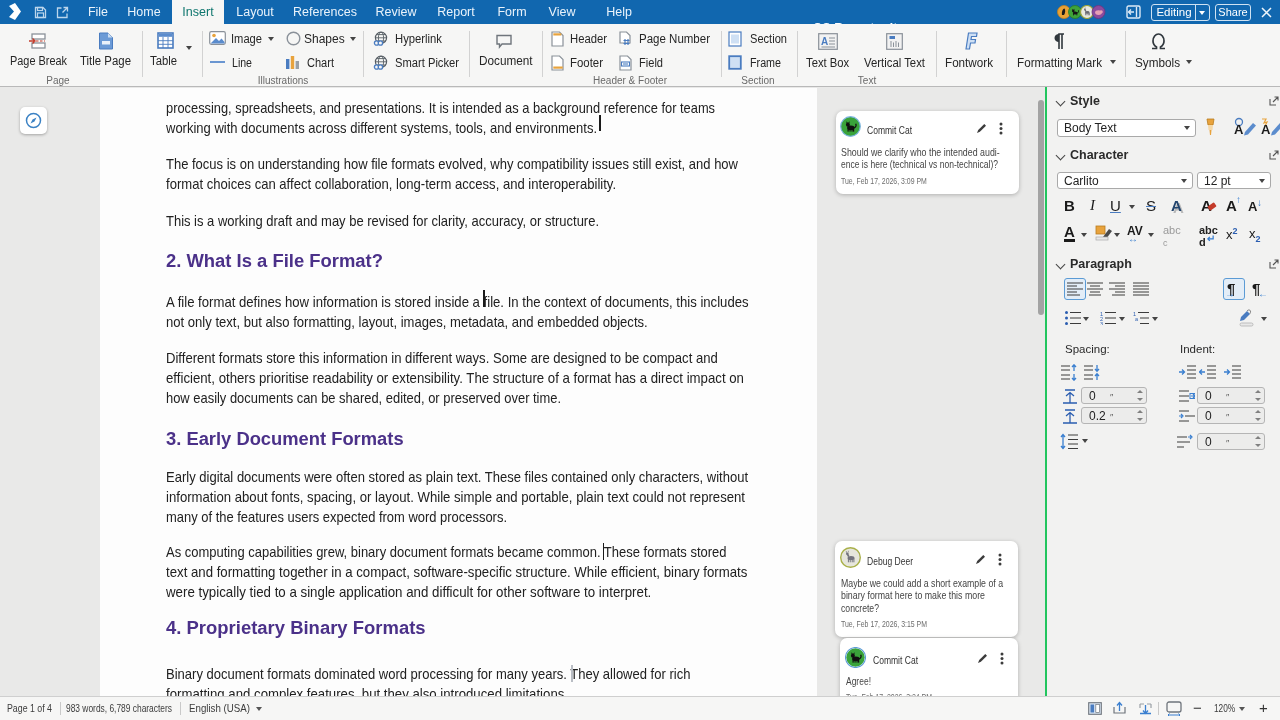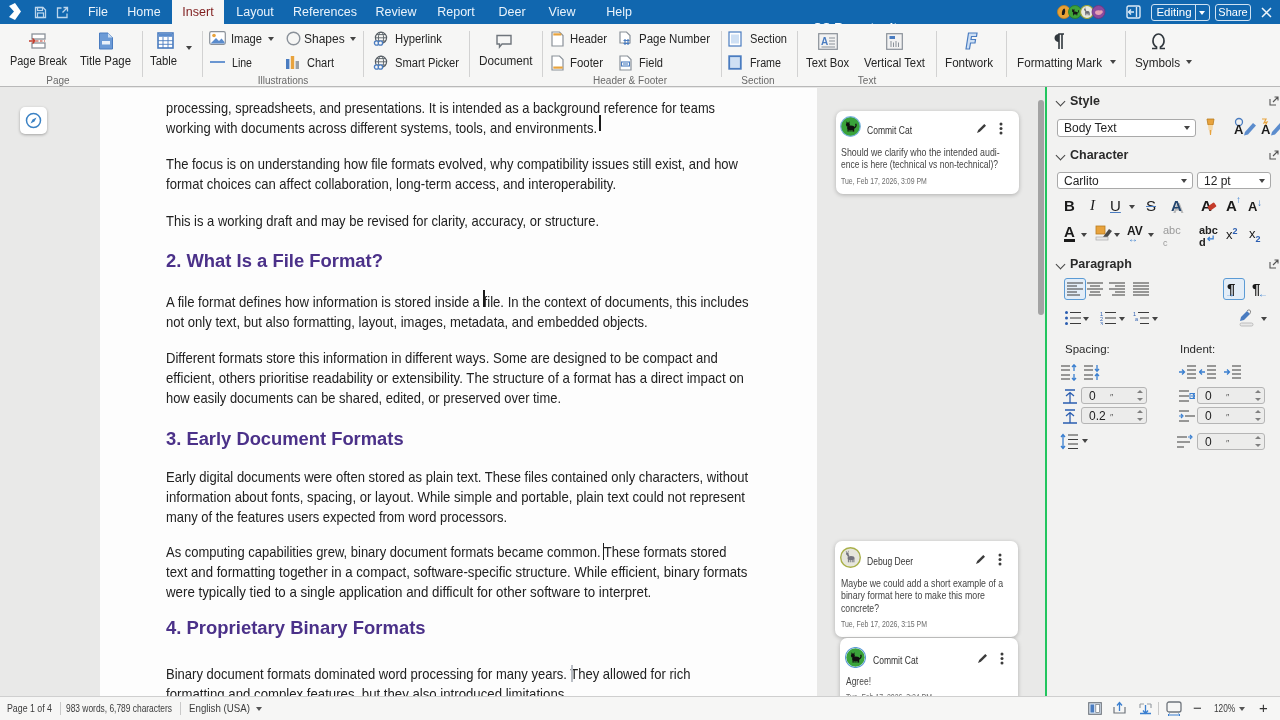--- a/index.html
+++ b/index.html
@@ -3,21 +3,21 @@
 <meta charset="utf-8">
 <style>
   * { margin:0; padding:0; box-sizing:border-box; }
   html,body { width:1280px; height:720px; overflow:hidden; font-family:"Liberation Sans", sans-serif; }
   .abs { position:absolute; }
   #root { position:relative; width:1280px; height:720px; background:#e9e9e8; }
 
   
   #menubar { position:absolute; left:0; top:0; width:1280px; height:24px; background:#1167af; }
   .mitem { position:absolute; top:0; height:24px; line-height:24px; color:#eaf3fb; font-size:12.5px; text-align:center; }
-  #tab-insert { background:#f6f6f5; color:#7f1d1d; }
+  #tab-insert { background:#f6f6f5; color:#0f766e; }
   .mtitle { position:absolute; top:16px; height:24px; line-height:24px; color:#fff; font-size:12.5px; font-weight:bold; }
 
   
   #ribbon { position:absolute; left:0; top:24px; width:1280px; height:63px; background:#f6f6f5; border-bottom:1px solid #b9b9b9; }
   .rsep { position:absolute; top:7px; width:1px; height:46px; background:#d2d2d2; }
   .rlabel { position:absolute; font-size:12px; color:#262626; white-space:nowrap; }
   .rgroup { position:absolute; top:51px; font-size:10px; color:#6a6a6a; white-space:nowrap; text-align:center; }
   .caret { position:absolute; width:0; height:0; border-left:3.5px solid transparent; border-right:3.5px solid transparent; border-top:4px solid #444; }
 
   
@@ -71,21 +71,21 @@
       <path d="M5.5 2 H1.5 V11.5 H11 V7.5" fill="none" stroke="#bcd6ec" stroke-width="1.3"></path>
       <path d="M7.5 1.5 H11.5 V5.5 M11.2 1.8 L6.5 6.5" fill="none" stroke="#bcd6ec" stroke-width="1.3"></path>
     </svg>
     <div class="mitem" style="left:77px;width:42px;">File</div>
     <div class="mitem" style="left:122px;width:44px;">Home</div>
     <div class="mitem" id="tab-insert" style="left:172px;width:52px;">Insert</div>
     <div class="mitem" style="left:230px;width:50px;">Layout</div>
     <div class="mitem" style="left:288px;width:74px;">References</div>
     <div class="mitem" style="left:370px;width:52px;">Review</div>
     <div class="mitem" style="left:430px;width:52px;">Report</div>
-    <div class="mitem" style="left:492px;width:40px;">Deer</div>
+    <div class="mitem" style="left:492px;width:40px;">Form</div>
     <div class="mitem" style="left:542px;width:40px;">View</div>
     <div class="mitem" style="left:594px;width:38px;text-align:right;">Help</div>
     <div class="mtitle" style="left:810px;width:90px;text-align:center;">OS Report.odt</div>
 
     <svg class="abs" style="left:1057px;top:5px;" width="60" height="14" viewBox="0 0 60 14">
       <circle cx="7" cy="7" r="6.5" fill="#e9a236" stroke="#c8821a" stroke-width="0.8"></circle>
       <path d="M5 10 C4.5 7 5.5 4 7.5 3.5 C8.5 5 8.5 8 7 10 Z" fill="#1b1b1b"></path>
       <circle cx="18" cy="7" r="6.5" fill="#3fa33a" stroke="#2a7d26" stroke-width="0.8"></circle>
       <g fill="#141414">
         <circle cx="16.3" cy="6" r="1.3"></circle>

